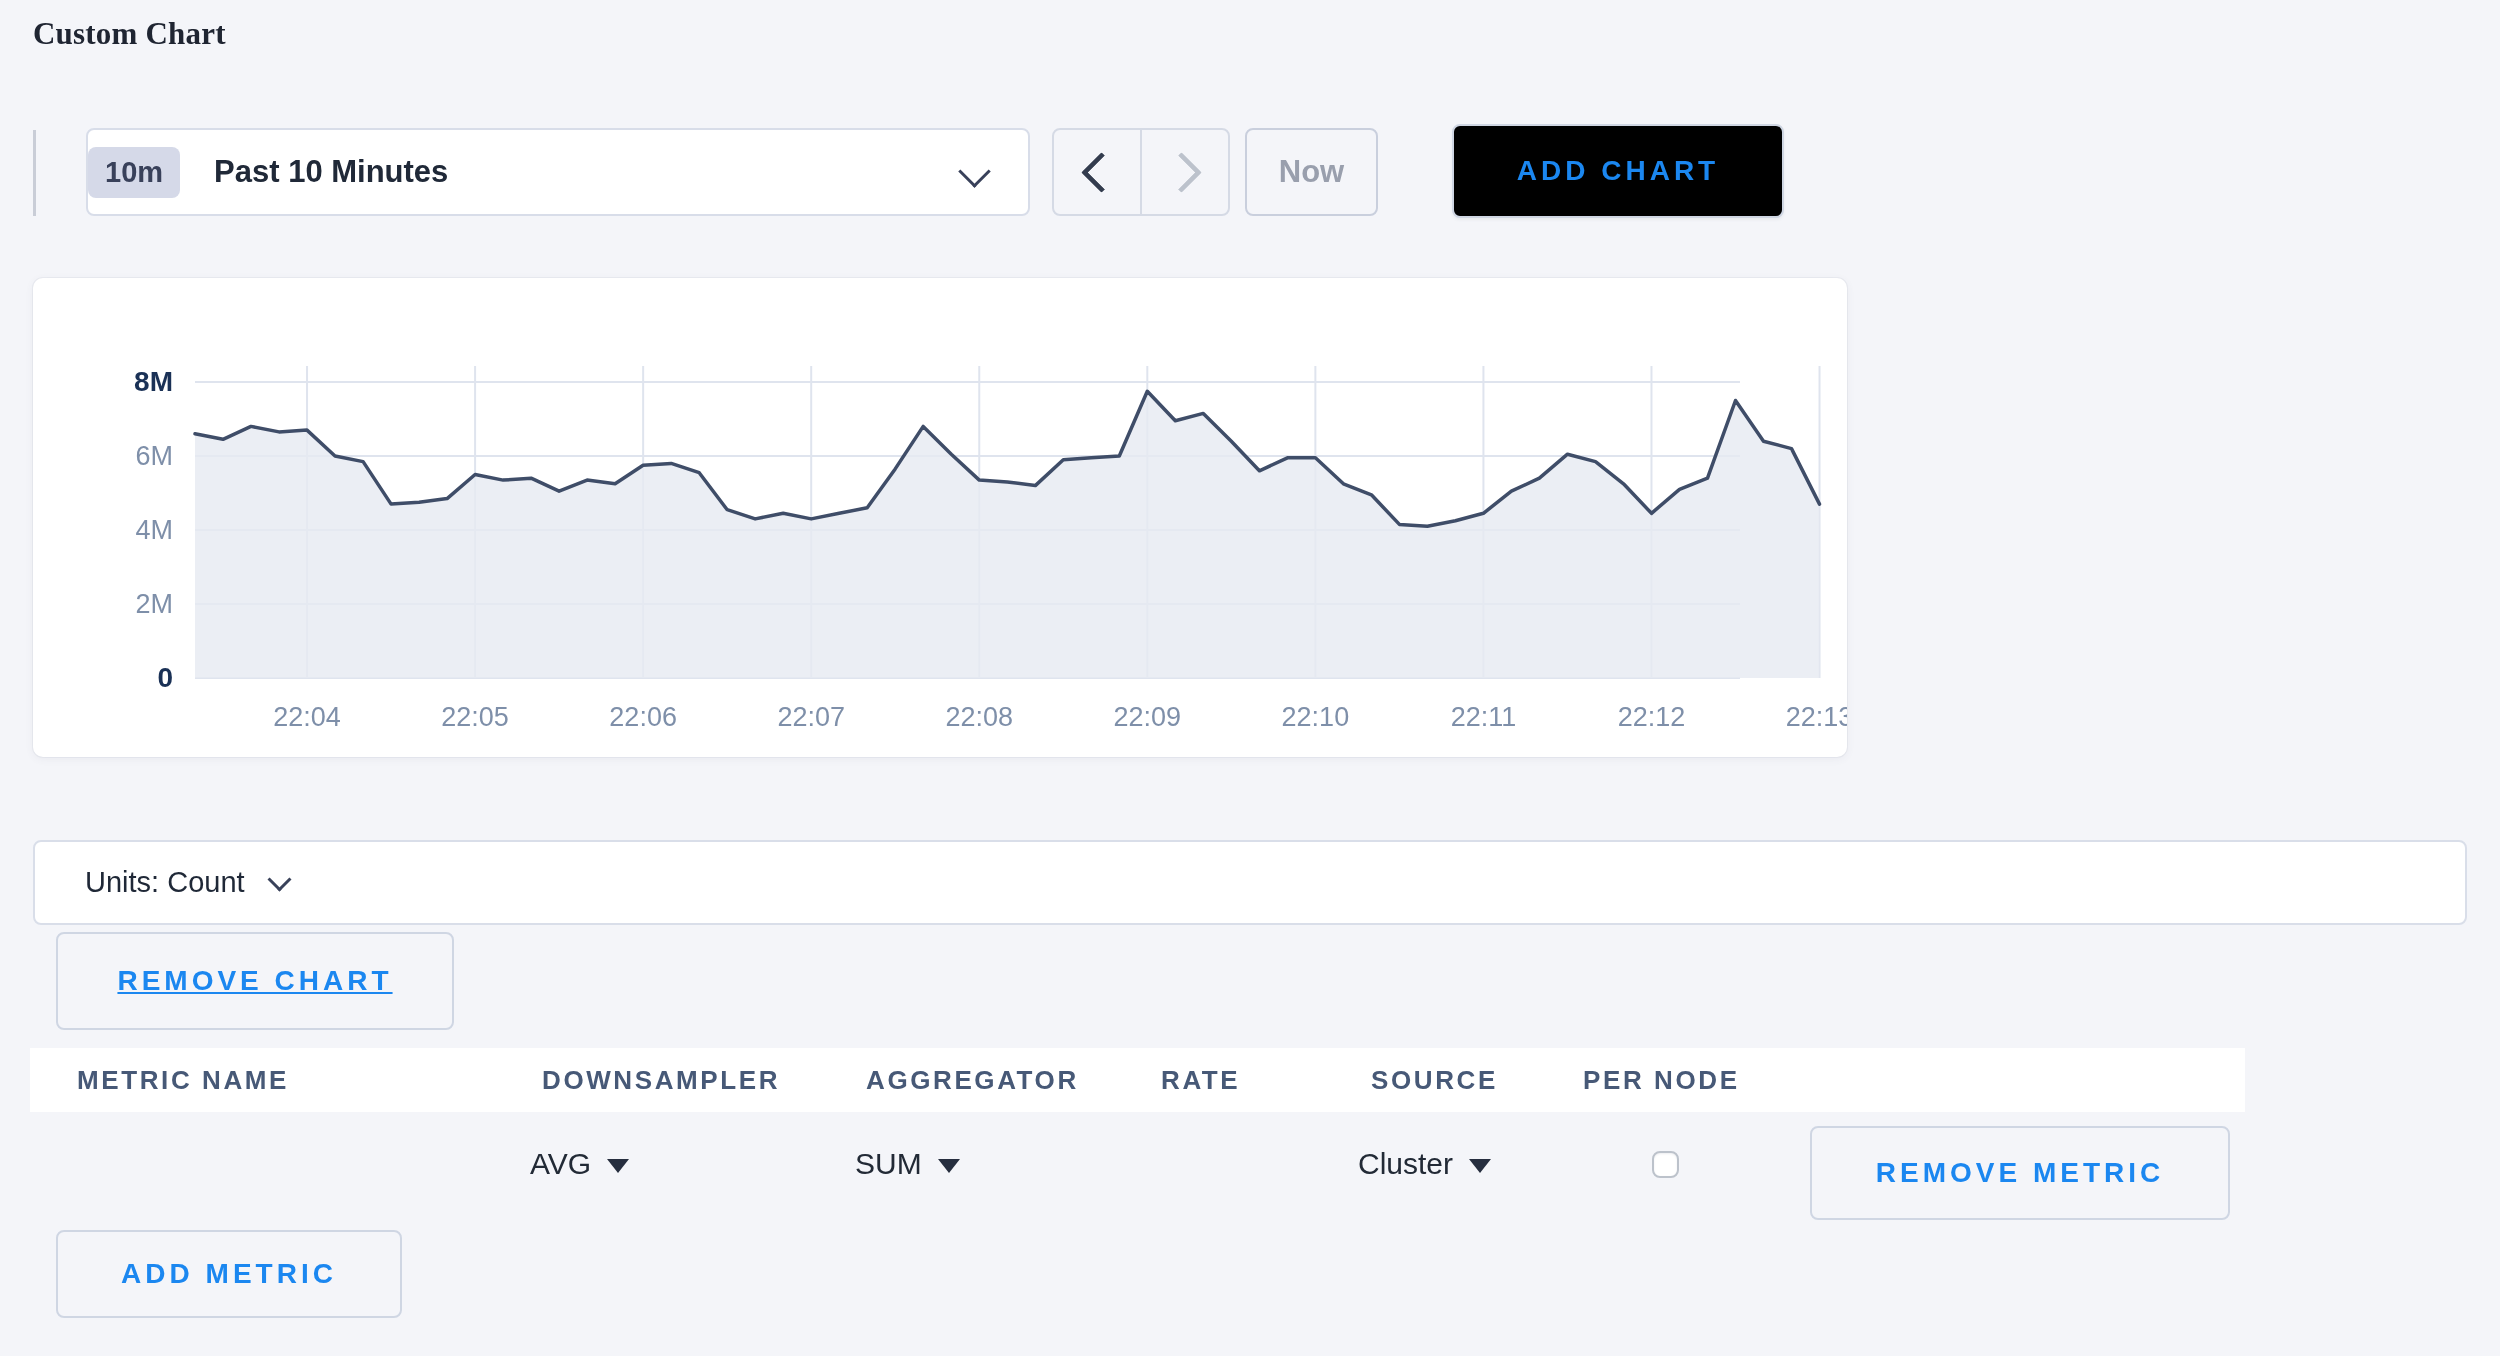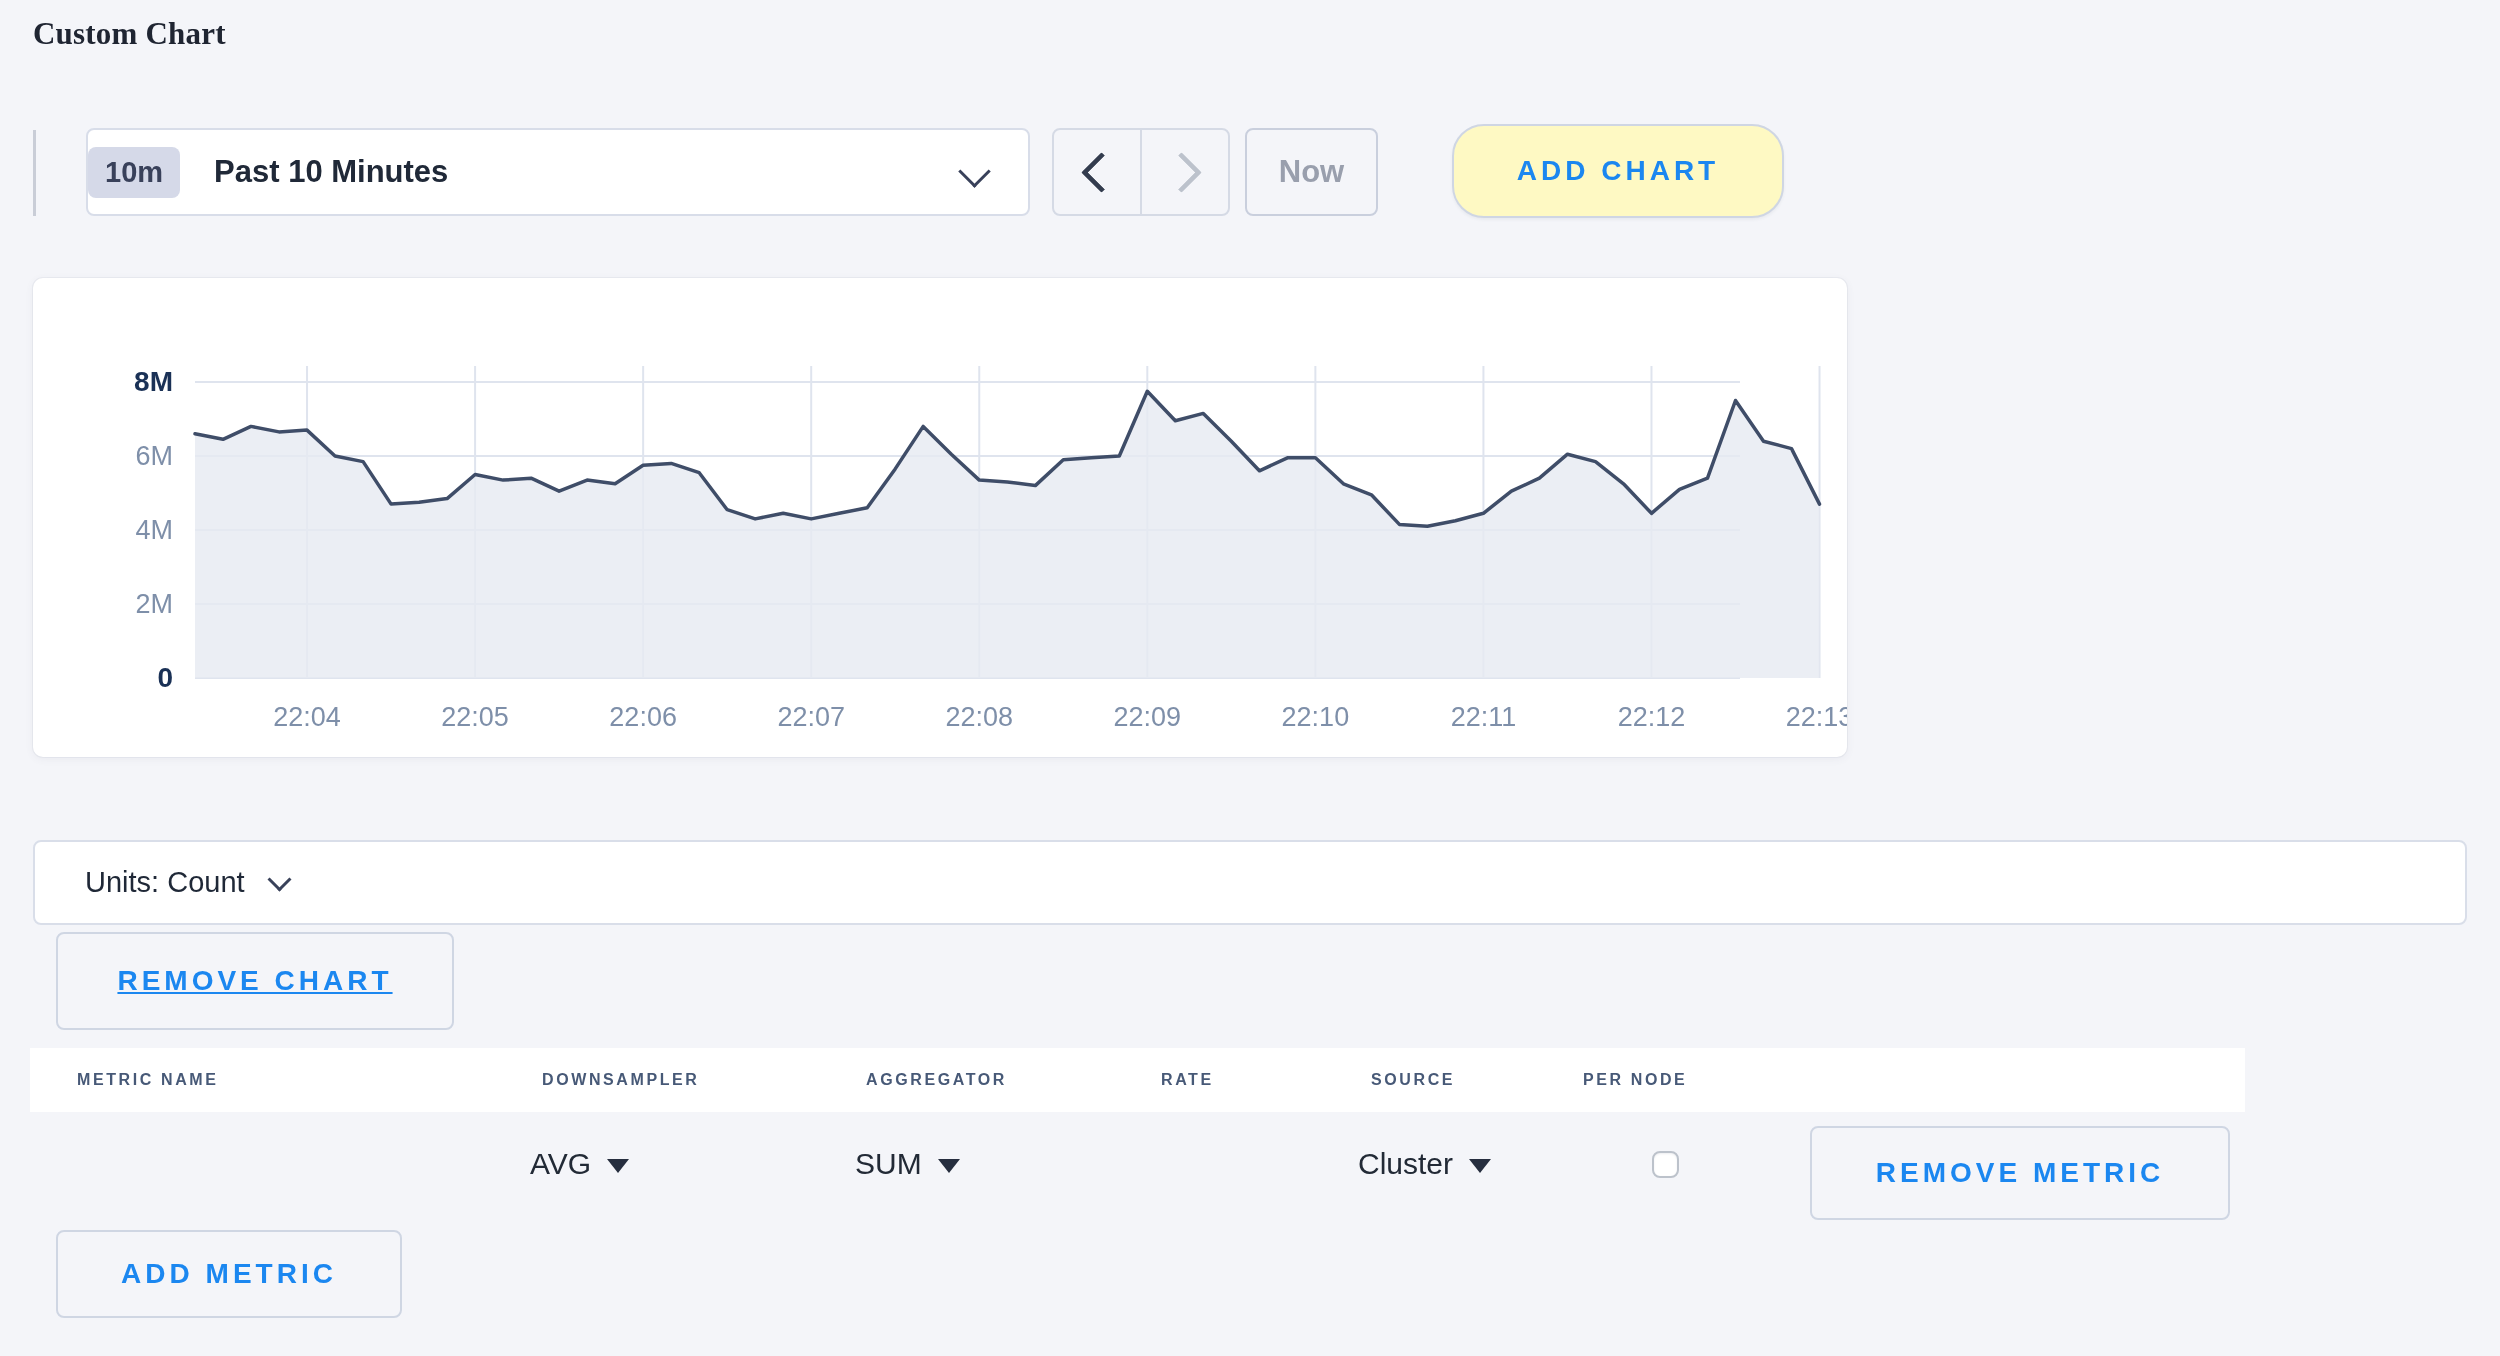--- a/index.html
+++ b/index.html
@@ -59,21 +59,21 @@
     border:2px solid #c9cfdd;border-radius:8px;box-sizing:border-box;
     display:flex;align-items:center;justify-content:center;
     font-size:31px;font-weight:700;color:#999fad;cursor:pointer;
   }
   .blue-btn{
     border:2px solid #cfd6e3;border-radius:8px;box-sizing:border-box;
     display:flex;align-items:center;justify-content:center;
     font-size:28px;font-weight:700;color:#1b87f0;letter-spacing:4px;
     cursor:pointer;background:transparent;
   }
-  .add-chart-btn{left:1452px;top:124px;width:332px;height:94px;background:#fef9c3;box-shadow:0 2px 3px rgba(90,100,120,.07);border-radius:32px;}
+  .add-chart-btn{left:1452px;top:124px;width:332px;height:94px;background:#000000;box-shadow:0 2px 3px rgba(90,100,120,.07);}
 
   
   .chart-card{
     left:33px;top:278px;width:1814px;height:479px;
     background:#ffffff;border-radius:10px;
     box-shadow:0 0 0 1px rgba(120,130,150,.08), 0 2px 8px rgba(80,90,110,.07);
   }
 
   
   .units-bar{
@@ -83,21 +83,21 @@
   }
   .units-label{margin-left:50px;font-size:29px;font-weight:400;color:#1f2837;}
   .units-bar .chev-down{width:14px;height:14px;border-width:3px;border-color:#39425a;margin-left:26px;margin-top:-6px;}
 
   .remove-chart-btn{left:56px;top:932px;width:398px;height:98px;text-decoration:underline;}
 
   
   .table-header{left:30px;top:1048px;width:2215px;height:64px;background:#ffffff;}
   .th{
     position:absolute;top:0;height:64px;display:flex;align-items:center;
-    font-size:16px;font-weight:700;letter-spacing:2.6px;color:#475977;
+    font-size:26px;font-weight:700;letter-spacing:2.6px;color:#475977;
   }
   .metric-row{left:30px;top:1112px;width:2440px;height:104px;}
   .cell{
     position:absolute;top:0;height:104px;display:flex;align-items:center;
     font-size:30px;color:#222a36;cursor:pointer;
   }
   .caret-down{
     width:0;height:0;border-left:11px solid transparent;border-right:11px solid transparent;
     border-top:14px solid #262e3f;margin-left:16px;margin-top:4px;display:inline-block;
   }

